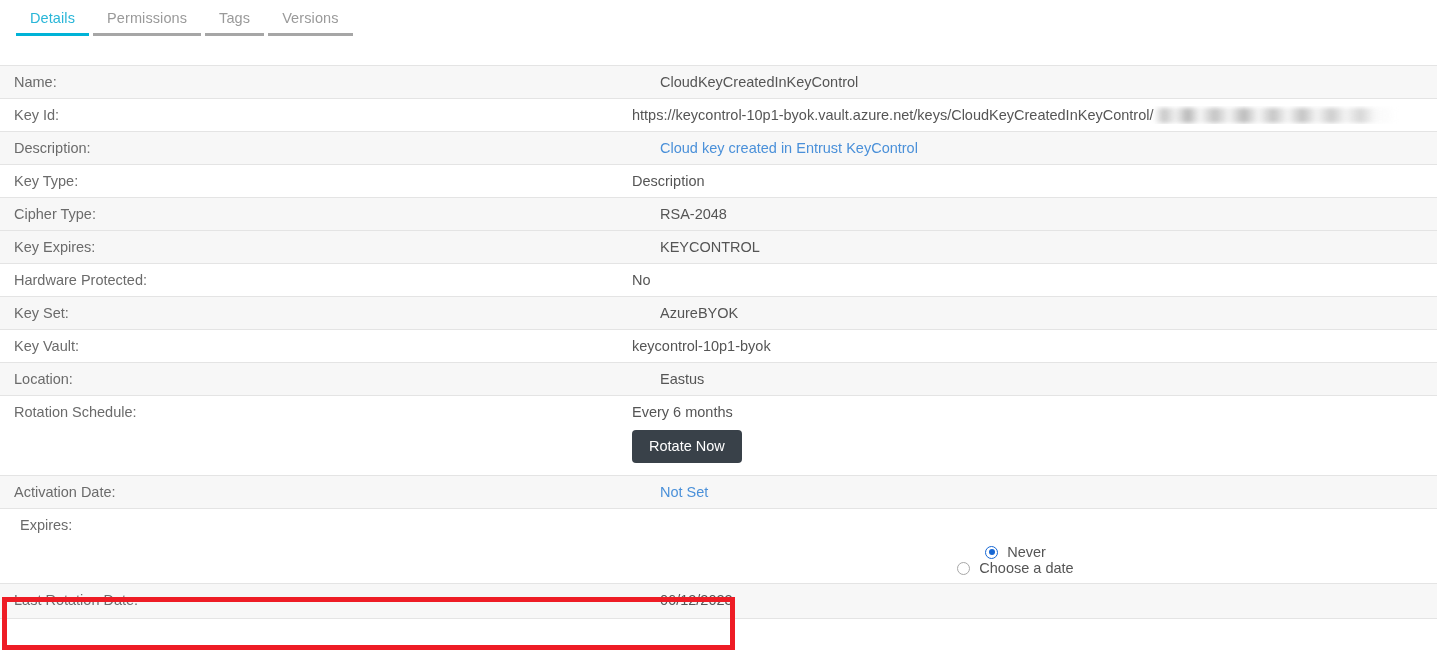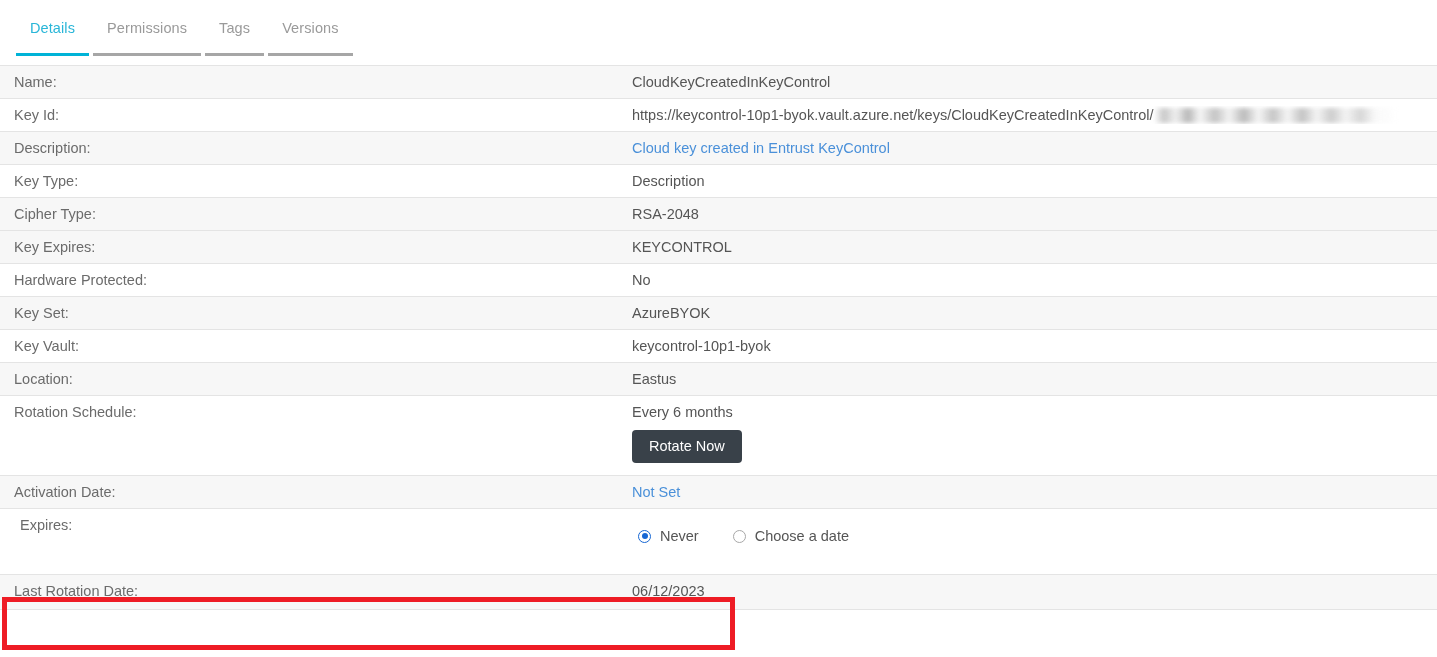--- a/index.html
+++ b/index.html
@@ -23,21 +23,21 @@
     position: absolute;
     left: 0; top: 0;
     width: 1437px;
     height: 50px;
     display: flex;
     align-items: flex-start;
     padding-left: 14px;
   }
   .tab {
     position: relative;
-    height: 56px;
+    height: 36px;
     display: flex;
     align-items: center;
     justify-content: center;
     padding: 16px 16px;
     font-size: 14.5px;
     color: #9a9a9a;
     letter-spacing: .1px;
     cursor: pointer;
     user-select: none;
   }
@@ -60,21 +60,21 @@
   }
   .row {
     position: relative;
     display: flex;
     align-items: flex-start;
     width: 1437px;
     border-top: 1px solid #e4e4e4;
     background: #ffffff;
     min-height: 32px;
   }
-  .row.alt { background: #f7f7f7; }
+  .row.alt { background: #f7f7f7; gap: 28px; }
   .row .label {
     width: 632px;
     flex: 0 0 632px;
     padding: 7px 0 7px 14px;
     font-size: 14.5px;
     color: #6b6b6b;
     line-height: 18px;
     white-space: nowrap;
   }
   .row .value {
@@ -152,23 +152,24 @@
     font-size: 14.5px;
     line-height: 16px;
     border: none;
     border-radius: 4px;
     cursor: pointer;
     font-family: "Liberation Sans", sans-serif;
   }
 
   
   .radio-row {
-    margin-top: 12px;
+    margin-top: 28px;
     display: flex;
     align-items: center;
+    flex-direction: column;
   }
   .radio-opt {
     display: flex;
     align-items: center;
     margin-right: 34px;
     cursor: pointer;
     user-select: none;
   }
   .radio-mark {
     width: 13px; height: 13px;

